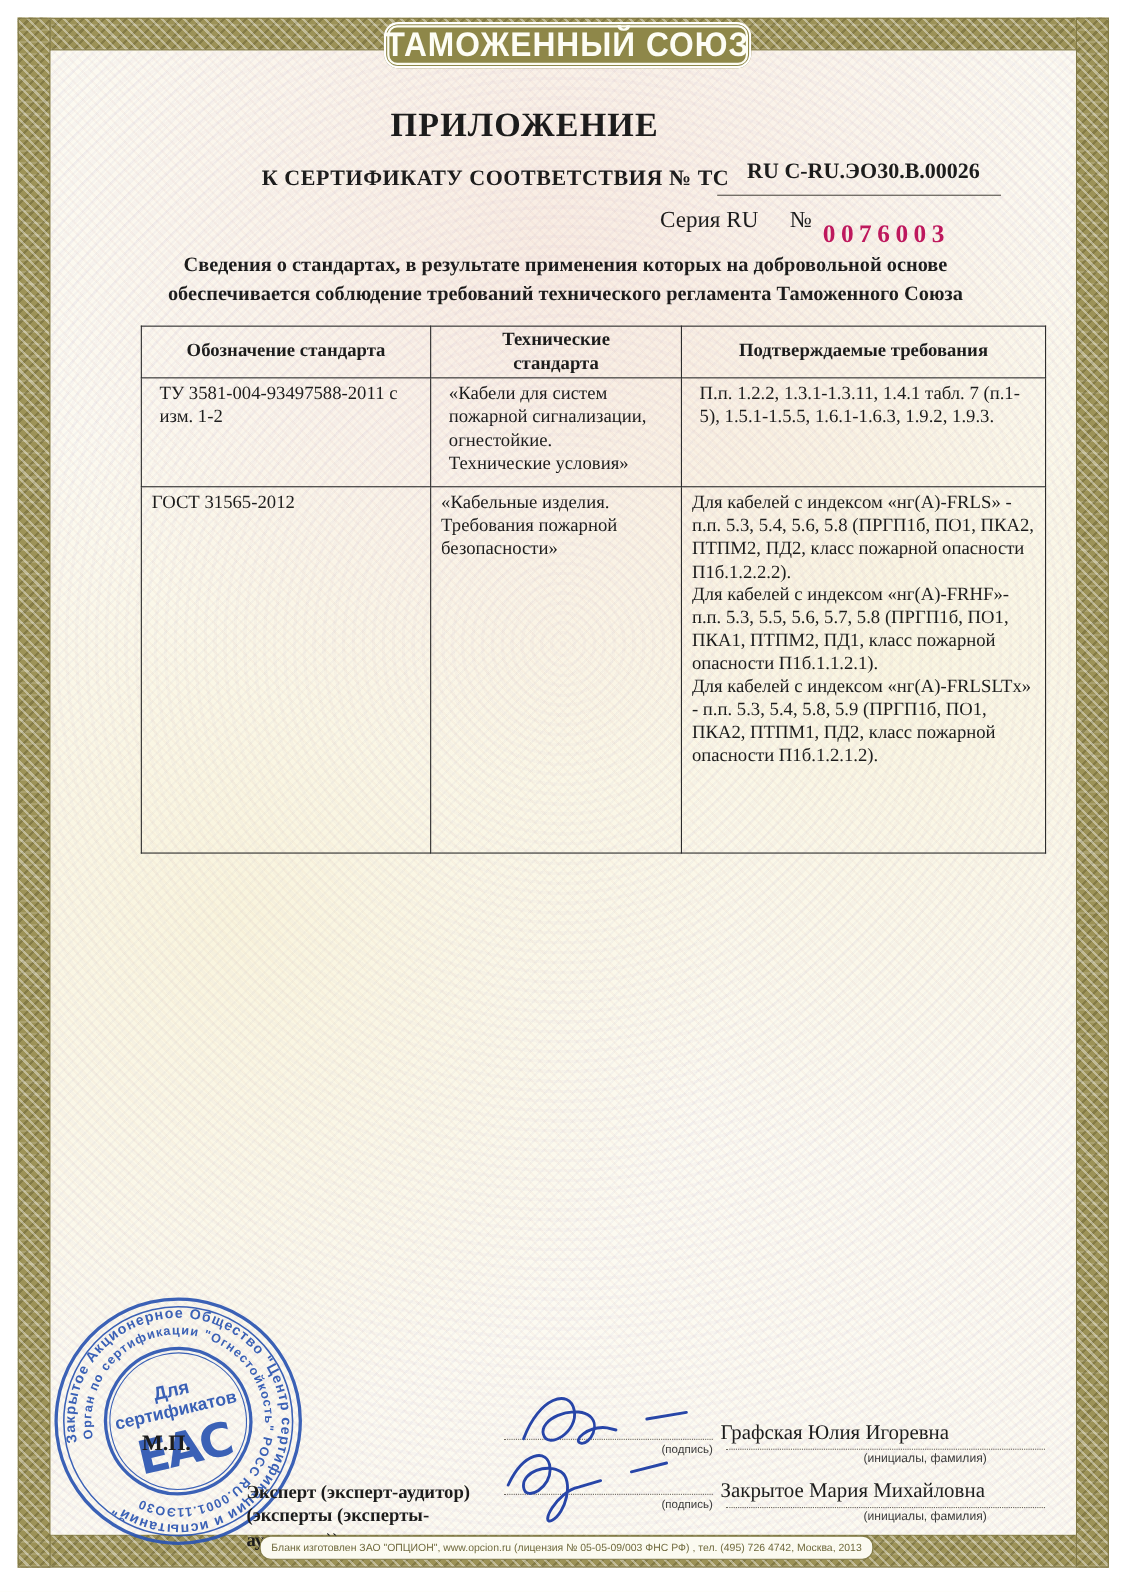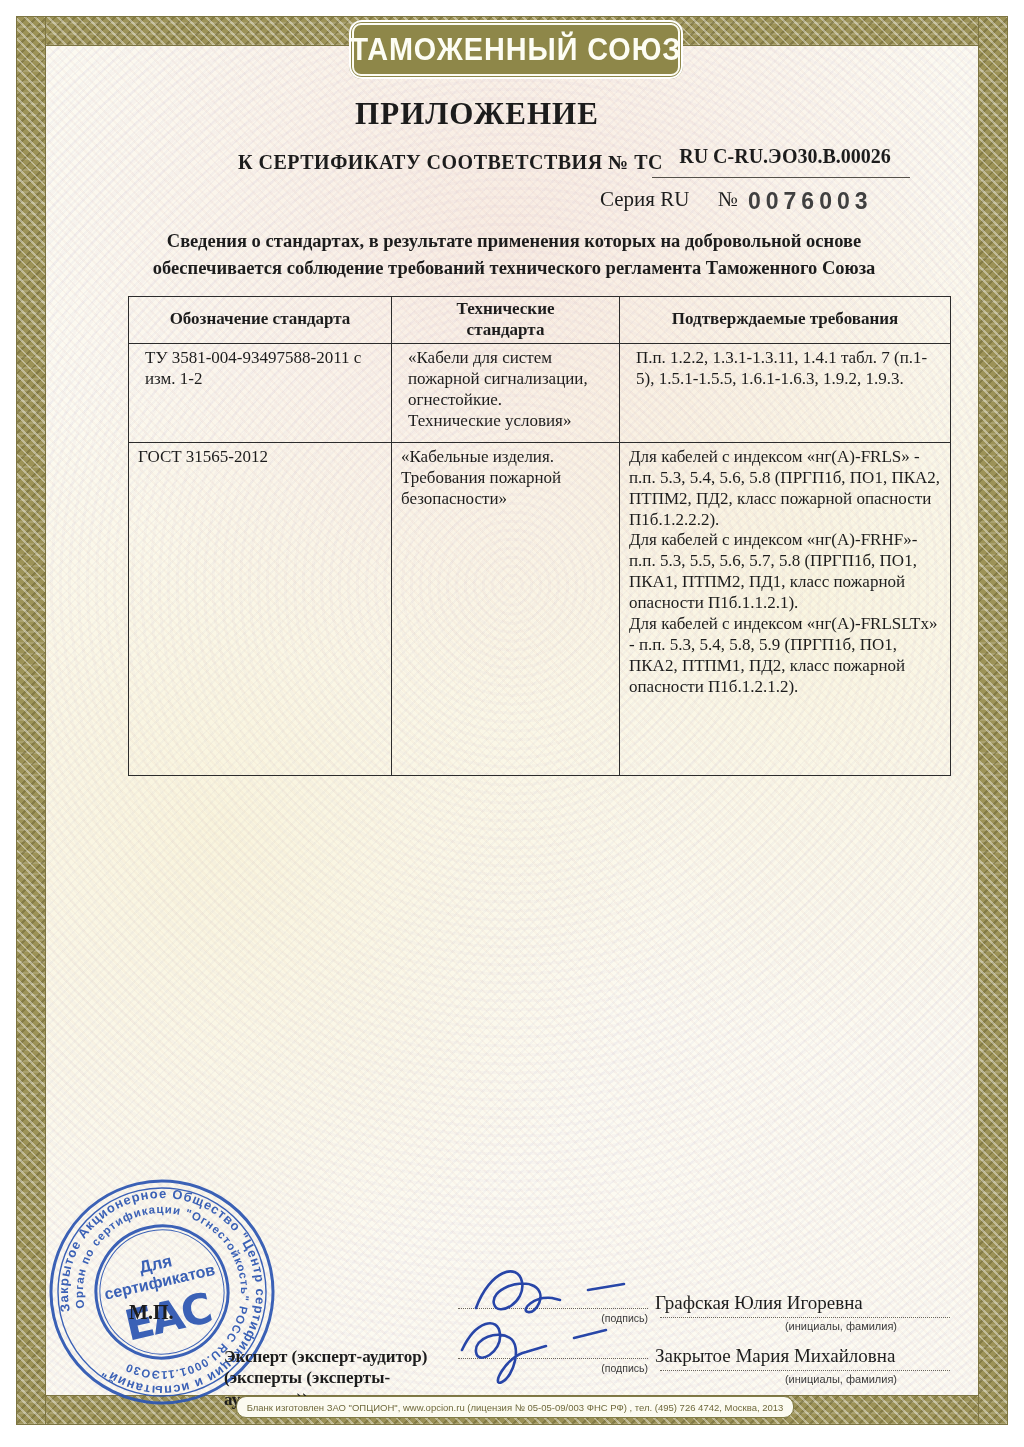--- a/index.html
+++ b/index.html
@@ -24,33 +24,33 @@
     background:
       radial-gradient(circle at 50% 14%, rgba(233,178,166,.20), rgba(233,178,166,0) 38%),
       radial-gradient(circle at 18% 58%, rgba(238,224,150,.22), rgba(238,224,150,0) 42%),
       radial-gradient(circle at 82% 42%, rgba(238,224,150,.18), rgba(238,224,150,0) 40%),
       repeating-radial-gradient(circle at 50% 40%, rgba(150,120,190,.045) 0 3px, rgba(150,120,190,0) 3px 9px),
       repeating-linear-gradient(45deg, rgba(195,120,110,.05) 0 2px, rgba(195,120,110,0) 2px 6px),
       repeating-linear-gradient(-45deg, rgba(110,120,195,.05) 0 2px, rgba(110,120,195,0) 2px 6px),
       #fcfaf1;}
 
   
-  .banner{position:absolute;left:349px;top:20px;width:334px;height:59px;background:#8e8749;border-radius:13px;padding:3px;box-sizing:border-box;box-shadow:0 0 0 2px #fff inset;z-index:5;}
+  .banner{position:absolute;left:349px;top:20px;width:334px;height:42px;background:#8e8749;border-radius:13px;padding:3px;box-sizing:border-box;box-shadow:0 0 0 2px #fff inset;z-index:5;}
   .banner-inner{width:100%;height:100%;border:2px solid #fdfdf4;border-radius:9px;display:flex;align-items:center;justify-content:center;box-sizing:border-box;}
   .banner-text{font-family:"Liberation Sans",sans-serif;font-weight:bold;font-size:31px;color:#fdfdf4;letter-spacing:1px;transform:scaleX(.93);white-space:nowrap;}
 
   .doc-title{position:absolute;left:0;top:96px;width:954px;text-align:center;font-size:31px;font-weight:bold;letter-spacing:1px;}
 
   .cert-subtitle{position:absolute;left:238px;top:151px;font-size:20px;font-weight:bold;letter-spacing:.5px;}
   .cert-number{position:absolute;left:660px;top:145px;width:250px;text-align:center;font-size:20px;font-weight:bold;}
   .cert-underline{position:absolute;left:652px;top:177px;width:258px;height:0;border-bottom:1.5px solid #55514a;}
 
   .series-label{position:absolute;left:600px;top:187px;font-size:21px;}
   .series-no-sign{position:absolute;left:718px;top:187px;font-size:21px;}
-  .serial-number{position:absolute;left:748px;top:188px;font-family:Liberation Sans, sans-serif;font-weight:bold;font-size:23px;color:#404040;letter-spacing:5px;}
+  .serial-number{position:absolute;left:748px;top:200px;font-family:Liberation Serif, serif;font-weight:bold;font-size:23px;color:#be185d;letter-spacing:5px;}
 
   .intro{position:absolute;left:108px;top:228px;width:812px;text-align:center;font-size:18.5px;font-weight:bold;line-height:1.45;}
 
   
   table.std{position:absolute;left:128px;top:296px;width:822px;border-collapse:collapse;table-layout:fixed;}
   table.std th, table.std td{border:1.5px solid #2c2c2c;font-size:17px;vertical-align:top;padding:4px 9px;line-height:1.23;}
   table.std th{font-weight:bold;text-align:center;vertical-align:middle;padding:2px 6px;white-space:pre-line;height:38px;}
   .col1{width:263px;} .col2{width:228px;} .col3{width:331px;}
   td.cell{white-space:pre-line;}
   tr.r1 td{height:90px;padding-left:16px;}

